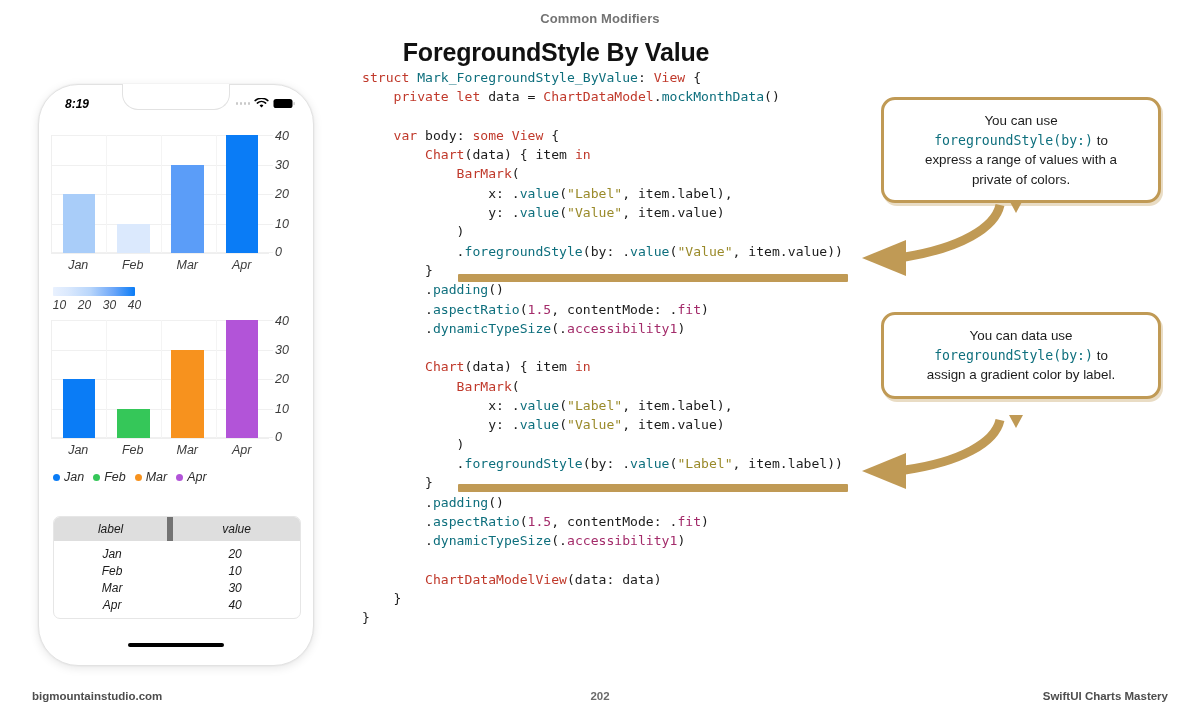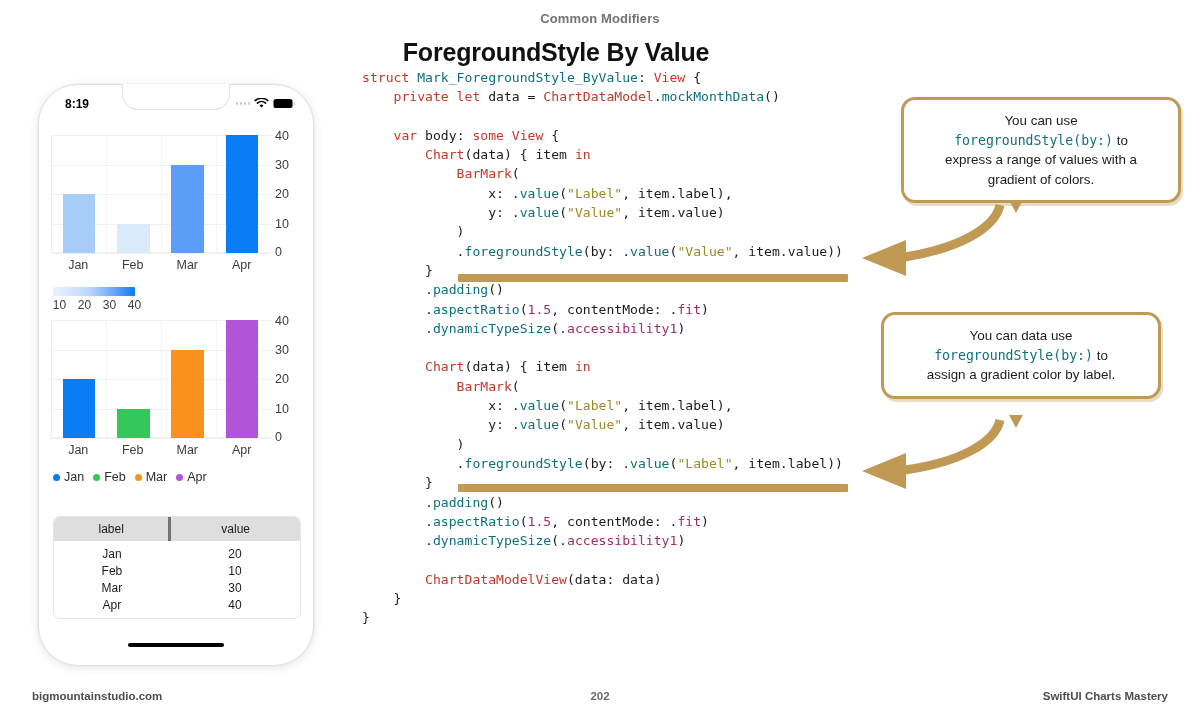--- a/index.html
+++ b/index.html
@@ -36,20 +36,21 @@
   #footer-right { right: 32px; }
 
   
   #phone {
     position: absolute; left: 38px; top: 84px;
     width: 276px; height: 582px;
     background: #ffffff;
     border: 1px solid #e2e2e2;
     border-radius: 40px;
     box-shadow: 0 2px 10px rgba(0,0,0,.10), 0 0 0 1px rgba(0,0,0,.02);
+    font-style: italic;
   }
   #notch {
     position: absolute; left: 50%; top: -1px; transform: translateX(-50%);
     width: 108px; height: 26px;
     background: #ffffff;
     border: 1px solid #e2e2e2; border-top: none;
     border-radius: 0 0 16px 16px;
   }
   #status-bar {
     position: absolute; left: 0; top: 12px; width: 276px; height: 18px;
@@ -133,21 +134,21 @@
     position: absolute; left: 14px; top: 431px;
     width: 248px;
     border: 1px solid #e6e6e6; border-radius: 7px;
     overflow: hidden; background: #fff;
   }
   #data-table table { width: 100%; border-collapse: collapse; }
   #data-table th {
     background: #dedede; font-size: 12px; font-weight: normal; color: #1b1b1b;
     padding: 5px 0; text-align: center;
   }
-  #data-table th:first-child { border-right: 3px solid #737373; }
+  #data-table th:first-child { border-right: 6px solid #737373; }
   #data-table td {
     font-size: 12px; color: #1b1b1b; padding: 1.5px 0; text-align: center;
   }
   #data-table tbody tr:first-child td { padding-top: 6px; }
   #data-table tbody tr:last-child td { padding-bottom: 6px; }
 
   
   #code {
     position: absolute; left: 362px; top: 68px;
     font-family: "DejaVu Sans Mono", monospace;
@@ -176,21 +177,21 @@
     border: 3px solid #c09a55;
     border-radius: 14px;
     text-align: center;
     font-size: 13.4px;
     line-height: 19.5px;
     color: #1c1c1c;
     padding: 11px 12px;
     box-shadow: 2px 3px 0 rgba(192,154,85,.35);
   }
   .callout .code { font-family: "DejaVu Sans Mono", monospace; color: #0e6f7d; font-size: 13.2px; }
-  #callout1 { left: 881px; top: 97px; width: 280px; margin-left: 20px; }
+  #callout1 { left: 881px; top: 97px; width: 280px; }
   #callout2 { left: 881px; top: 312px; width: 280px; }
 
   svg.deco { position: absolute; left: 0; top: 0; width: 1200px; height: 720px; pointer-events: none; }
 </style>
 </head>
 <body>
 
 <div id="kicker">Common Modifiers</div>
 <h1 id="page-title">ForegroundStyle By Value</h1>
 
@@ -394,21 +395,21 @@
   <path d="M 1000 420 C 995 443, 960 462, 905 470" stroke="#c09a55" stroke-width="9" fill="none" stroke-linecap="butt"></path>
   <path d="M 862 471 L 906 453 L 906 489 Z" fill="#c09a55"></path>
   <path d="M 1009 200 L 1023 200 L 1016 213 Z" fill="#c09a55"></path>
   <path d="M 1009 415 L 1023 415 L 1016 428 Z" fill="#c09a55"></path>
 </svg>
 
 <div class="callout" id="callout1">
   <span>You can use</span><br>
   <span class="code">foregroundStyle(by:)</span><span> to</span><br>
   <span>express a range of values with a</span><br>
-  <span>gradient of colors.</span>
+  <span>private of colors.</span>
 </div>
 
 <div class="callout" id="callout2">
   <span>You can data use</span><br>
   <span class="code">foregroundStyle(by:)</span><span> to</span><br>
   <span>assign a gradient color by label.</span>
 </div>
 
 <div id="footer-left">bigmountainstudio.com</div>
 <div id="footer-center">202</div>

